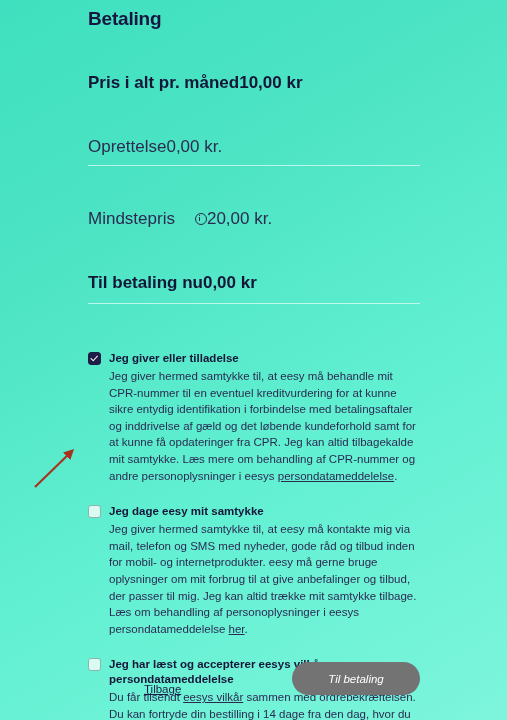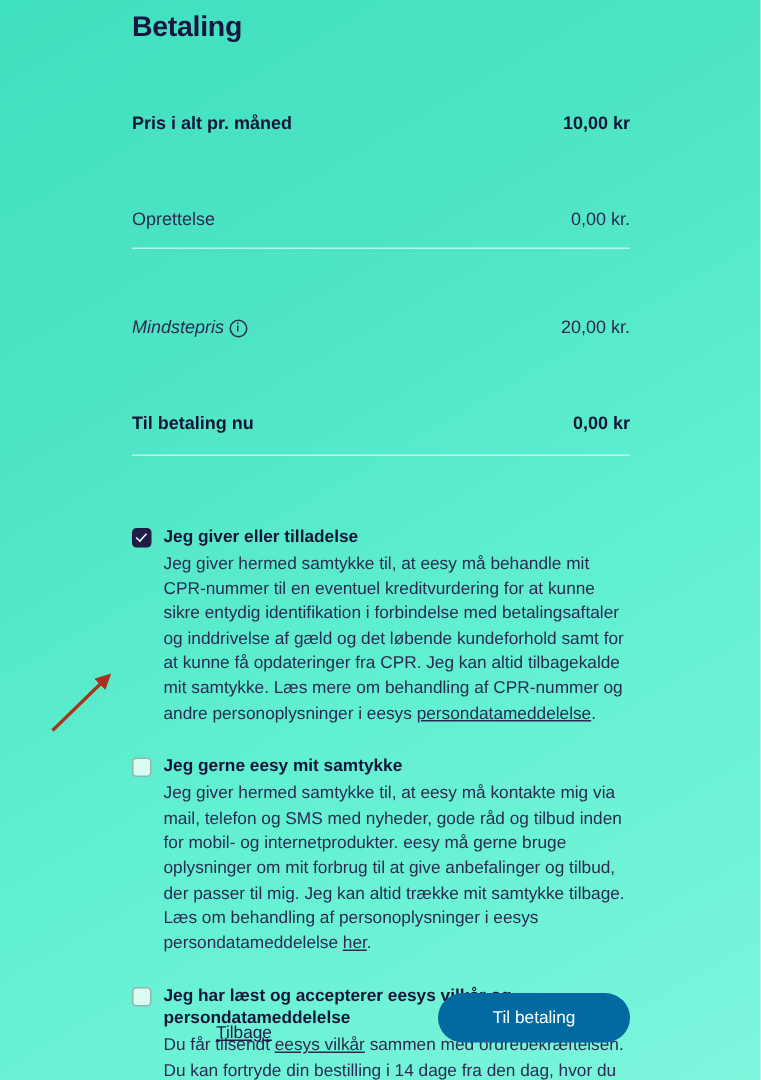--- a/index.html
+++ b/index.html
@@ -39,45 +39,43 @@
     margin: 0;
     padding-top: 8px;
   }
 
   
   .price-table {
     margin-top: 23px;
   }
   .price-row {
     display: flex;
-    justify-content: space-between;
     align-items: baseline;
     padding: 2px 0 3px 0;
-    font-size: 12px;
+    font-size: 17px;
     line-height: 17px;
     margin-top: 42px;
   }
   .price-row .label {
     color: #2b2b52;
   }
   .price-row .value {
     color: #2b2b52;
     text-align: right;
     white-space: nowrap;
   }
   .price-row.bold .label,
   .price-row.bold .value {
     font-weight: bold;
     color: #151538;
   }
   .price-row .label-wrap {
     display: inline-flex;
     align-items: center;
-    gap: 4px;
-    font-style: italic;
+    gap: 20px;
   }
   .info-icon {
     display: inline-block;
     width: 10px;
     height: 10px;
     border: 1px solid #2b2b52;
     border-radius: 50%;
     position: relative;
     flex: none;
   }
@@ -175,29 +173,30 @@
   }
   .back-link {
     font-size: 11.5px;
     color: #1b1b44;
     text-decoration: underline;
     cursor: pointer;
     margin-left: 56px;
   }
   .pay-button {
     margin-left: auto;
-    background: #0369a1;
+    background: #737373;
     color: #ffffff;
     border: none;
     border-radius: 20px;
     width: 128px;
     height: 33px;
     font-size: 11.5px;
     font-family: "Liberation Sans", sans-serif;
     cursor: pointer;
+    font-style: italic;
   }
 
   
   .annotation-arrow {
     position: absolute;
     left: 26px;
     top: 438px;
     width: 60px;
     height: 58px;
     pointer-events: none;
@@ -247,21 +246,21 @@
         <div class="consent-head">
           <span class="checkbox checked"></span>
           <span class="consent-title">Jeg giver eller tilladelse</span>
         </div>
         <div class="consent-body"><span>Jeg giver hermed samtykke til, at eesy må behandle mit CPR-nummer til en eventuel kreditvurdering for at kunne sikre entydig identifikation i forbindelse med betalingsaftaler og inddrivelse af gæld og det løbende kundeforhold samt for at kunne få opdateringer fra CPR. Jeg kan altid tilbagekalde mit samtykke. Læs mere om behandling af CPR-nummer og andre personoplysninger i eesys </span><a href="#">persondatameddelelse</a><span>.</span></div>
       </div>
 
       <div class="consent-block">
         <div class="consent-head">
           <span class="checkbox unchecked"></span>
-          <span class="consent-title">Jeg gerne eesy mit samtykke</span>
+          <span class="consent-title">Jeg dage eesy mit samtykke</span>
         </div>
         <div class="consent-body"><span>Jeg giver hermed samtykke til, at eesy må kontakte mig via mail, telefon og SMS med nyheder, gode råd og tilbud inden for mobil- og internetprodukter. eesy må gerne bruge oplysninger om mit forbrug til at give anbefalinger og tilbud, der passer til mig. Jeg kan altid trække mit samtykke tilbage. Læs om behandling af personoplysninger i eesys persondatameddelelse </span><a href="#">her</a><span>.</span></div>
       </div>
 
       <div class="consent-block">
         <div class="consent-head">
           <span class="checkbox unchecked"></span>
           <span class="consent-title">Jeg har læst og accepterer eesys vilkår og persondatameddelelse</span>
         </div>
         <div class="consent-body"><span>Du får tilsendt </span><a href="#">eesys vilkår</a><span> sammen med ordrebekræftelsen. Du kan fortryde din bestilling i 14 dage fra den dag, hvor du modtager en ordrebekræftelse fra eesy. Du betaler forbrug og abonnement, indtil du eventuelt bruger din fortrydelsesret. Du har 30 dages opsigelsesvarsel. Vi behandler dine personoplysninger, når du køber et produkt eller service. Det dækker bl.a. over indsamling og anvendelse af din mail, og videregivelse af data til sociale medier og søgemaskiner til målrettet annoncering. Du kan læse mere om dine rettigheder og ret til indsigelse her </span><a href="#">persondatameddelelse</a><span>.</span></div>

